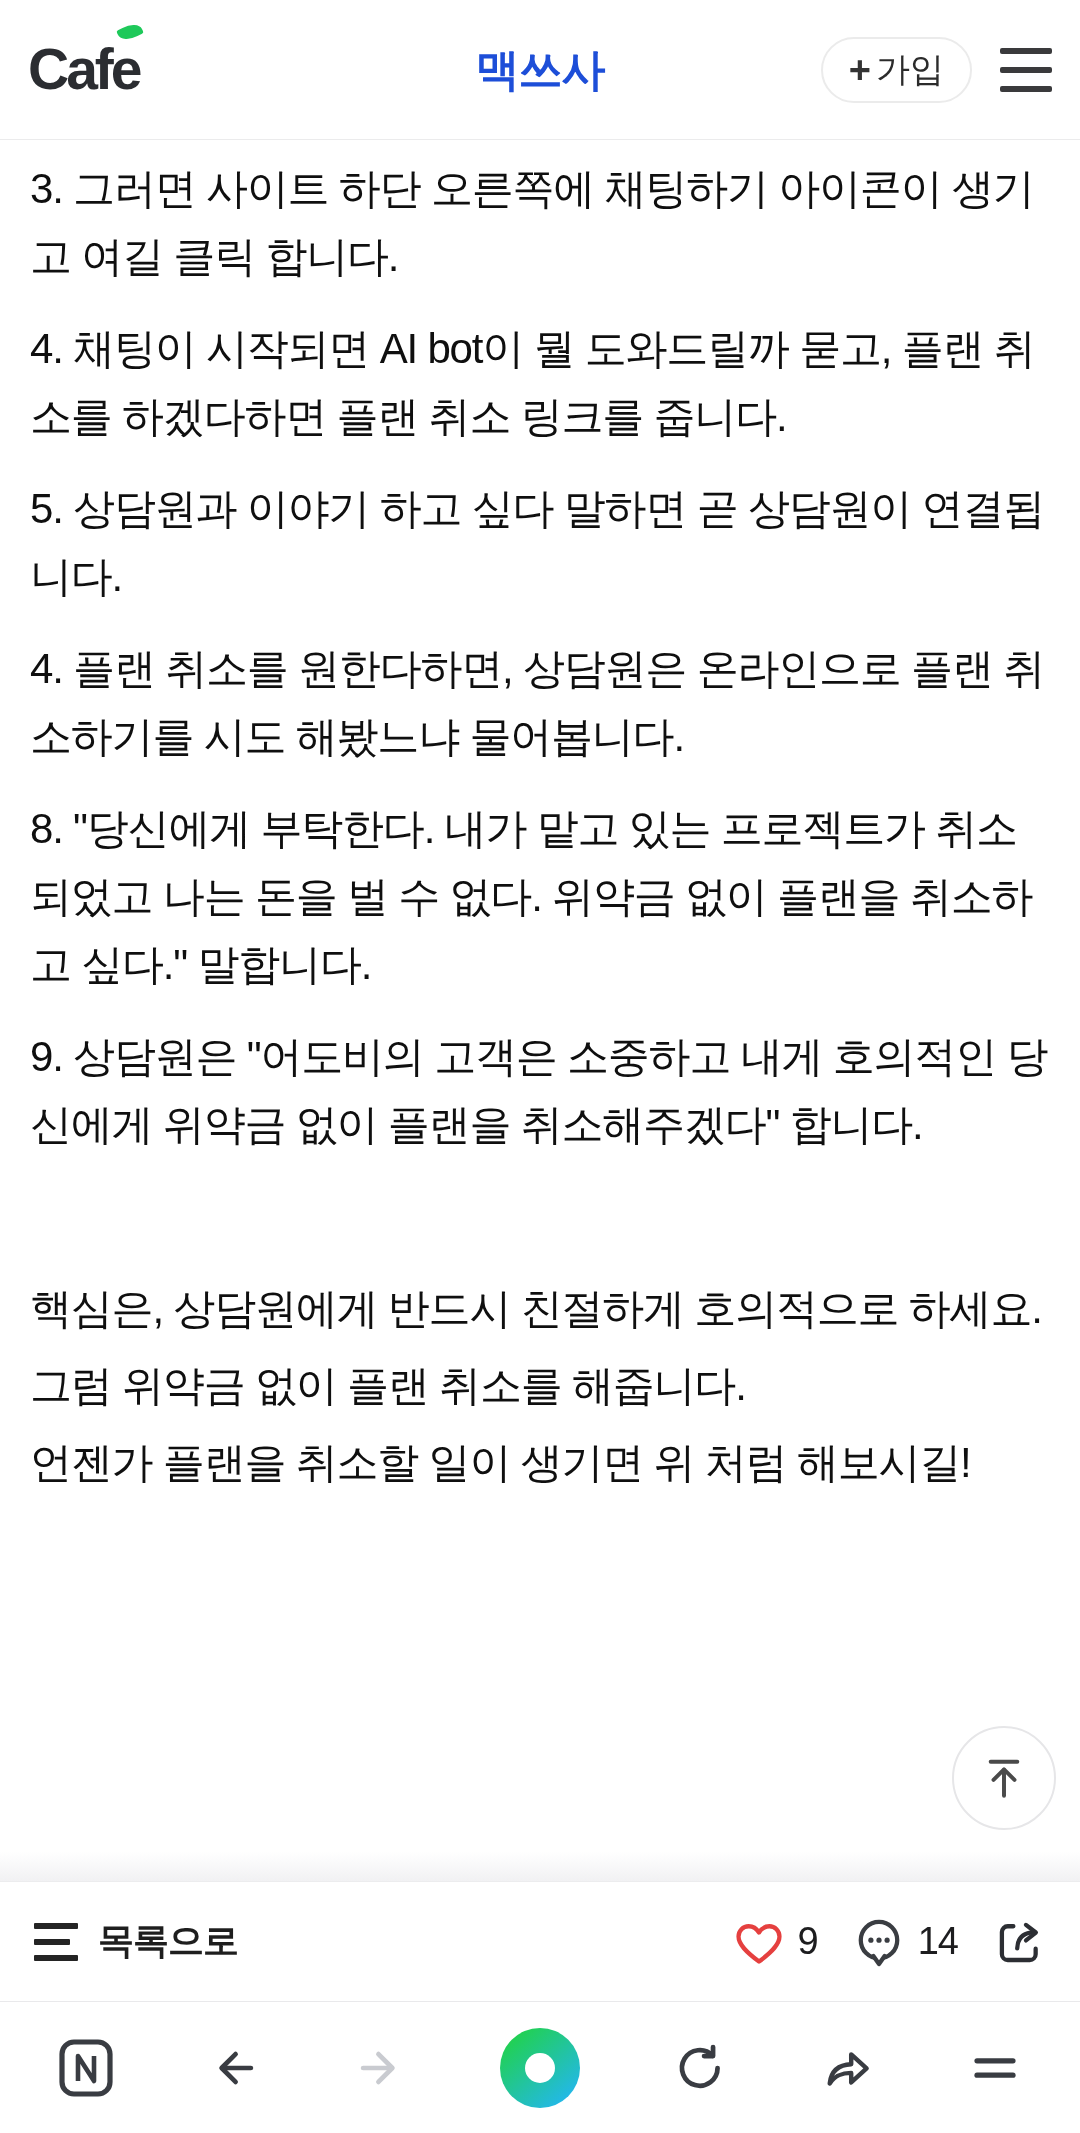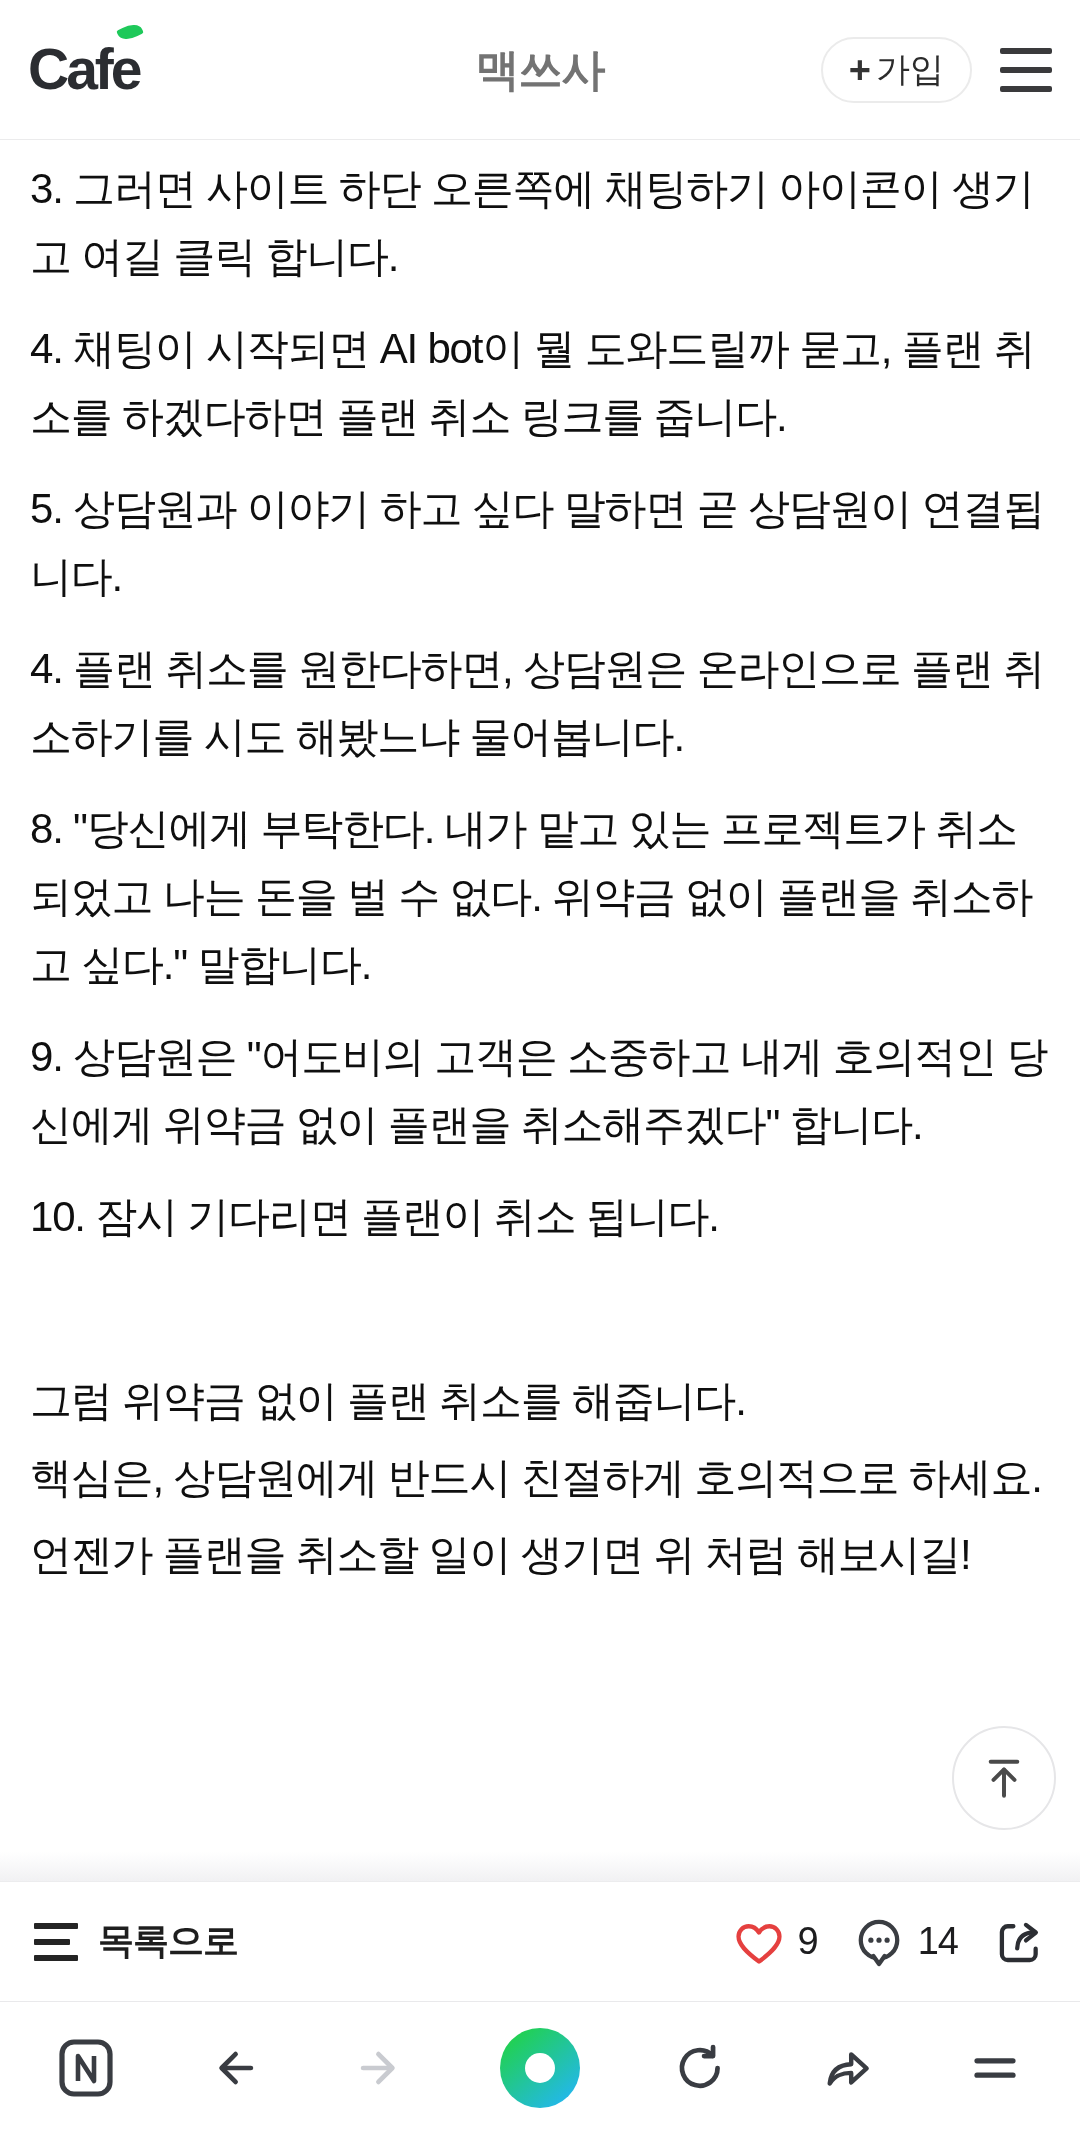--- a/index.html
+++ b/index.html
@@ -18,21 +18,21 @@
   .logo { display:flex; align-items:baseline; font-size:57px; font-weight:800;
           letter-spacing:-3px; color:#2b2d31; line-height:1; cursor:pointer; }
   .logo .e-wrap { position:relative; }
   .leaf {
     position:absolute; top:-16px; left:7px; width:24px; height:14px;
     background:#1ec95a; border-radius:2px 70% 2px 70%;
     transform:rotate(-27deg);
   }
   .header-title {
     position:absolute; left:50%; top:50%; transform:translate(-50%,-50%);
-    font-size:44px; font-weight:700; letter-spacing:-1px; color:#737373;
+    font-size:44px; font-weight:700; letter-spacing:-1px; color:#1d4ed8;
   }
   .header-right { margin-left:auto; display:flex; align-items:center; gap:28px; }
   .join-btn {
     height:66px; padding:0 26px; background:#fff;
     border:2px solid #ebebeb; border-radius:40px;
     display:flex; align-items:center; gap:5px;
     font-size:34px; color:#2b2b2b; cursor:pointer;
   }
   .join-btn .plus { font-weight:800; font-size:38px; line-height:1; color:#333; }
   .menu-icon { display:flex; flex-direction:column; gap:13px; width:52px; cursor:pointer; }
@@ -118,24 +118,23 @@
   </div>
 </div>
 
 <div class="content">
   <p>3. 그러면 사이트 하단 오른쪽에 채팅하기 아이콘이 생기고 여길 클릭 합니다.</p>
   <p>4. 채팅이 시작되면 AI bot이 뭘 도와드릴까 묻고, 플랜 취소를 하겠다하면 플랜 취소 링크를 줍니다.</p>
   <p>5. 상담원과 이야기 하고 싶다 말하면 곧 상담원이 연결됩니다.</p>
   <p>4. 플랜 취소를 원한다하면, 상담원은 온라인으로 플랜 취소하기를 시도 해봤느냐 물어봅니다.</p>
   <p>8. "당신에게 부탁한다. 내가 맡고 있는 프로젝트가 취소되었고 나는 돈을 벌 수 없다. 위약금 없이 플랜을 취소하고 싶다." 말합니다.</p>
   <p>9. 상담원은 "어도비의 고객은 소중하고 내게 호의적인 당신에게 위약금 없이 플랜을 취소해주겠다" 합니다.</p>
-  <p>10. 잠시 기다리면 플랜이 취소 됩니다.</p>
   <p class="blank"></p>
+  <p class="tight">핵심은, 상담원에게 반드시 친절하게 호의적으로 하세요.</p>
   <p class="tight">그럼 위약금 없이 플랜 취소를 해줍니다.</p>
-  <p class="tight">핵심은, 상담원에게 반드시 친절하게 호의적으로 하세요.</p>
   <p class="last">언젠가 플랜을 취소할 일이 생기면 위 처럼 해보시길!</p>
 </div>
 
 <div class="fade"></div>
 
 <div class="scroll-top">
   <svg width="56" height="56" viewBox="0 0 24 24" fill="none" stroke="#4a4a4a" stroke-width="1.7" stroke-linecap="round" stroke-linejoin="round">
     <path d="M6.3 5h11.4"></path>
     <path d="M12 19.6V8.6"></path>
     <path d="M7.5 12.8 12 8.3l4.5 4.5"></path>

